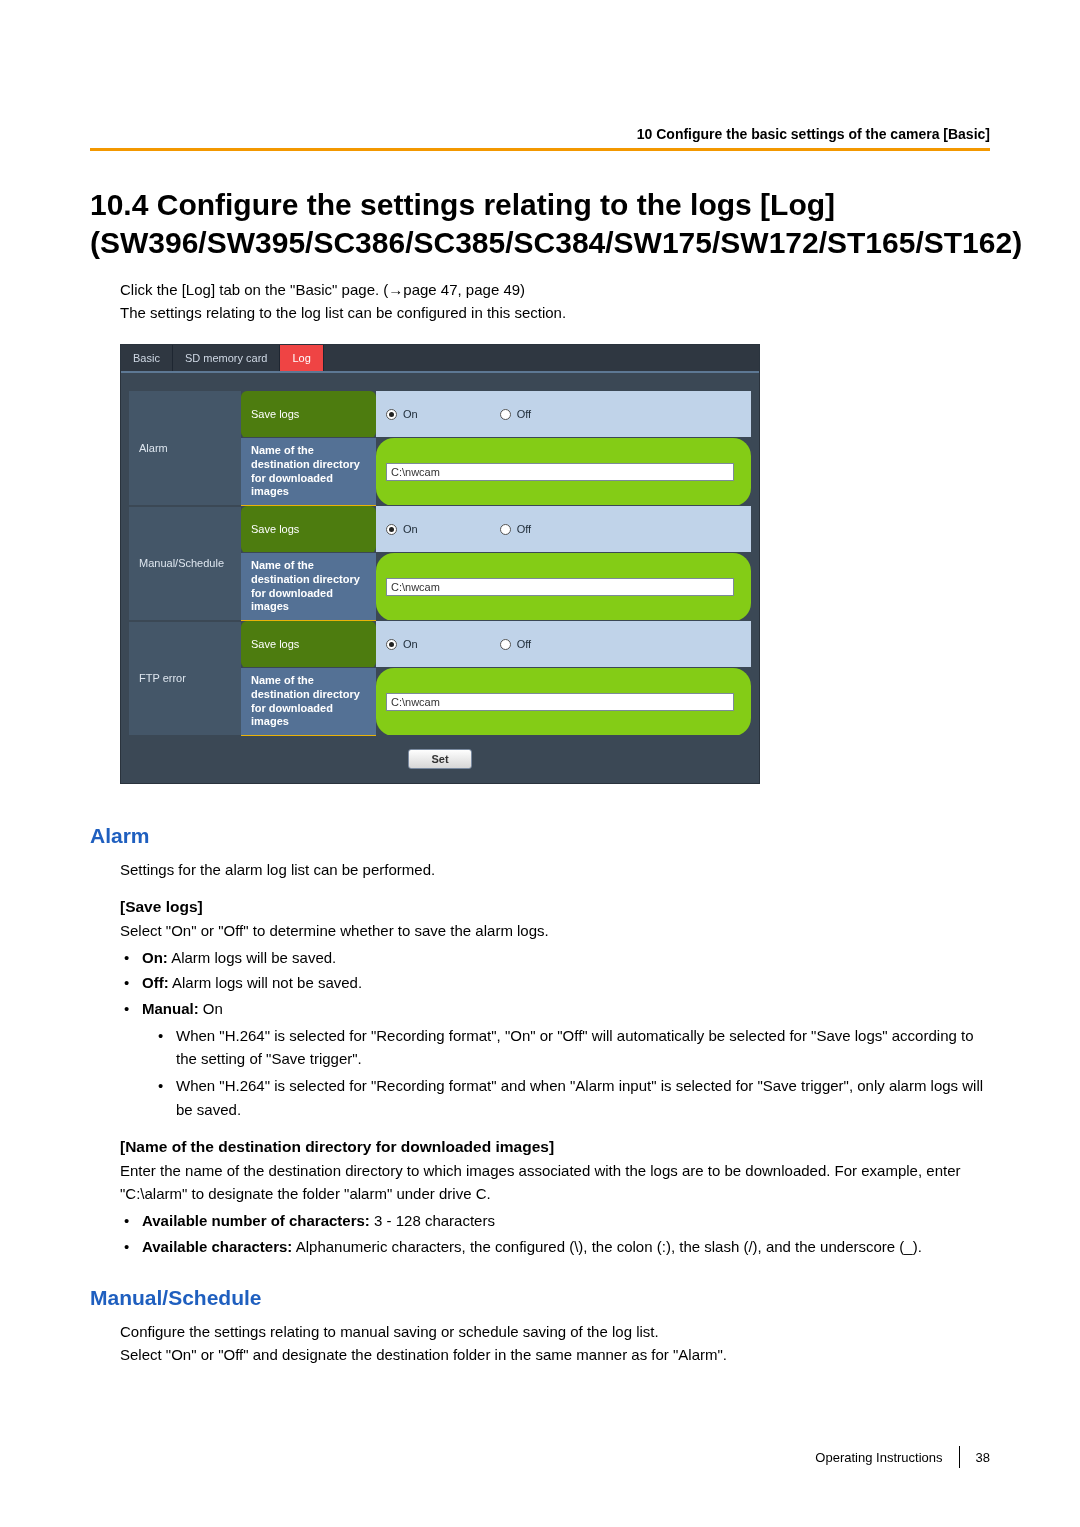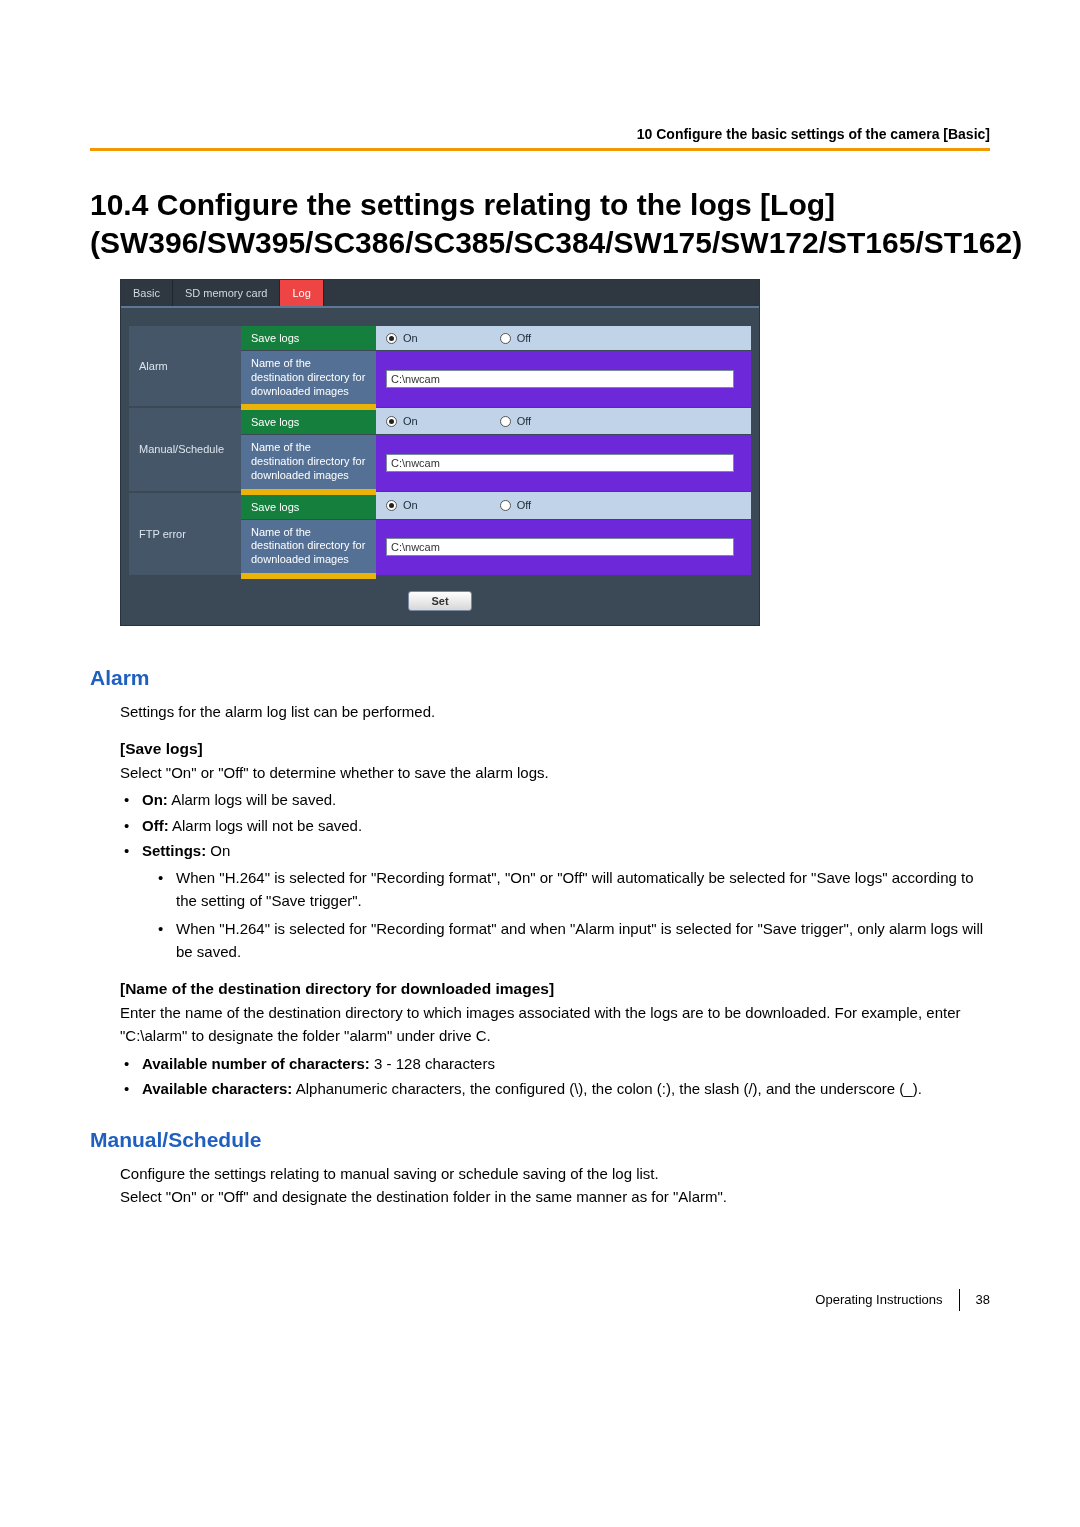--- a/index.html
+++ b/index.html
@@ -12,24 +12,24 @@
     .screenshot { margin: 0 0 40px 30px; width: 640px; background: #3b4855; font-size: 11px; color: #dde5ee; border: 1px solid #2a333d; }
     .tabs { display: flex; background: #2f3741; }
     .tab { padding: 7px 12px; border-right: 1px solid #1e2631; color: #cfd8e4; }
     .tab.active { background: #ef4444; color: #fff; }
     .tab-spacer { flex: 1; background: #2f3741; }
     .tab-hr { height: 2px; background: #5d7894; }
     .panel-body { background: #3b4855; padding: 18px 8px 14px 8px; }
     table.cfg { width: 100%; border-collapse: collapse; }
     table.cfg td { vertical-align: middle; }
     .row-cat { background: #445668; color: #dde5ee; padding: 6px 10px; width: 112px; font-size: 11px; border-bottom: 2px solid #3b4855; }
-    .row-label-light { background: #15803d; color: #fff; padding: 6px 10px; width: 135px; font-size: 11px; border-bottom: 1px solid #3b4855; }
-    .row-label-dark { background: #547195; color: #fff; padding: 6px 10px; width: 135px; font-size: 11px; line-height: 1.25; border-bottom: 6px solid #eab308; }
+    .row-label-light { background: #4d7c0f; color: #fff; padding: 17px 10px; width: 135px; font-size: 11px; border-bottom: 1px solid #3b4855; border-radius: 6px; }
+    .row-label-dark { background: #547195; color: #fff; padding: 6px 10px; width: 135px; font-size: 11px; line-height: 1.25; border-bottom: 1px solid #eab308; font-weight: bold; }
     .row-ctrl-light { background: #c0d3e9; color: #1d2a36; padding: 4px 10px; border-bottom: 1px solid #3b4855; }
-    .row-ctrl-dark { background: #6d28d9; color: #1d2a36; padding: 0 10px; border-bottom: 1px solid #3b4855; }
+    .row-ctrl-dark { background: #84cc16; color: #1d2a36; padding: 0 10px; border-bottom: 1px solid #3b4855; border-radius: 18px; }
     .radio-group { display: flex; align-items: center; gap: 6px; }
     .radio-spacer { width: 70px; display: inline-block; }
     .radio { width: 11px; height: 11px; border-radius: 50%; border: 1px solid #555; display: inline-flex; align-items: center; justify-content: center; background: #fff; }
     .radio.sel::after { content: ""; width: 5px; height: 5px; background: #222; border-radius: 50%; display: block; }
     .text-input { width: 98%; height: 18px; border: 1px solid #7c8a99; background: #fff; padding: 1px 4px; font-size: 11px; color: #333; font-family: inherit; }
     .set-row { text-align: center; padding-top: 12px; }
     .set-btn { display: inline-block; padding: 3px 22px; background: linear-gradient(#fefefe,#d7d7d7); border: 1px solid #7a8aa0; border-radius: 3px; font-size: 11px; font-weight: bold; color: #333; }
     h2.section-blue { color: #1f5fbf; font-size: 21px; font-weight: bold; margin: 10px 0 10px 0; }
     .section-body { margin-left: 30px; font-size: 15px; line-height: 1.55; }
     .sub-head { font-weight: bold; margin-top: 14px; font-size: 15.5px; }
@@ -46,20 +46,24 @@
   </style>
 </head>
 <body>
 
 <div class="page">
   <div class="header-right">10 Configure the basic settings of the camera [Basic]</div>
   <div class="orange-rule"></div>
 
   <h1 class="title">10.4  Configure the settings relating to the logs [Log] (SW396/SW395/SC386/SC385/SC384/SW175/SW172/ST165/ST162)</h1>
 
+  <div class="intro">
+    <span>Click the [Log] tab on the "Basic" page. (</span><span>→</span><span>page 47, page 49)</span><br>
+    <span>The settings relating to the log list can be configured in this section.</span>
+  </div>
 
   <div class="screenshot">
     <div class="tabs">
       <div class="tab">Basic</div>
       <div class="tab">SD memory card</div>
       <div class="tab active">Log</div>
       <div class="tab-spacer"></div>
     </div>
     <div class="tab-hr"></div>
     <div class="panel-body">
@@ -135,21 +139,21 @@
 
   <h2 class="section-blue">Alarm</h2>
   <div class="section-body">
     <div>Settings for the alarm log list can be performed.</div>
 
     <div class="sub-head">[Save logs]</div>
     <div>Select "On" or "Off" to determine whether to save the alarm logs.</div>
     <ul class="bullets">
       <li><span class="b">On:</span><span> Alarm logs will be saved.</span></li>
       <li><span class="b">Off:</span><span> Alarm logs will not be saved.</span></li>
-      <li><span class="b">Settings:</span><span> On</span></li>
+      <li><span class="b">Manual:</span><span> On</span></li>
     </ul>
 
     <ul class="note-list">
       <li>When "H.264" is selected for "Recording format", "On" or "Off" will automatically be selected for "Save logs" according to the setting of "Save trigger".</li>
       <li>When "H.264" is selected for "Recording format" and when "Alarm input" is selected for "Save trigger", only alarm logs will be saved.</li>
     </ul>
 
     <div class="sub-head">[Name of the destination directory for downloaded images]</div>
     <div>Enter the name of the destination directory to which images associated with the logs are to be downloaded. For example, enter "C:\alarm" to designate the folder "alarm" under drive C.</div>
     <ul class="bullets">

